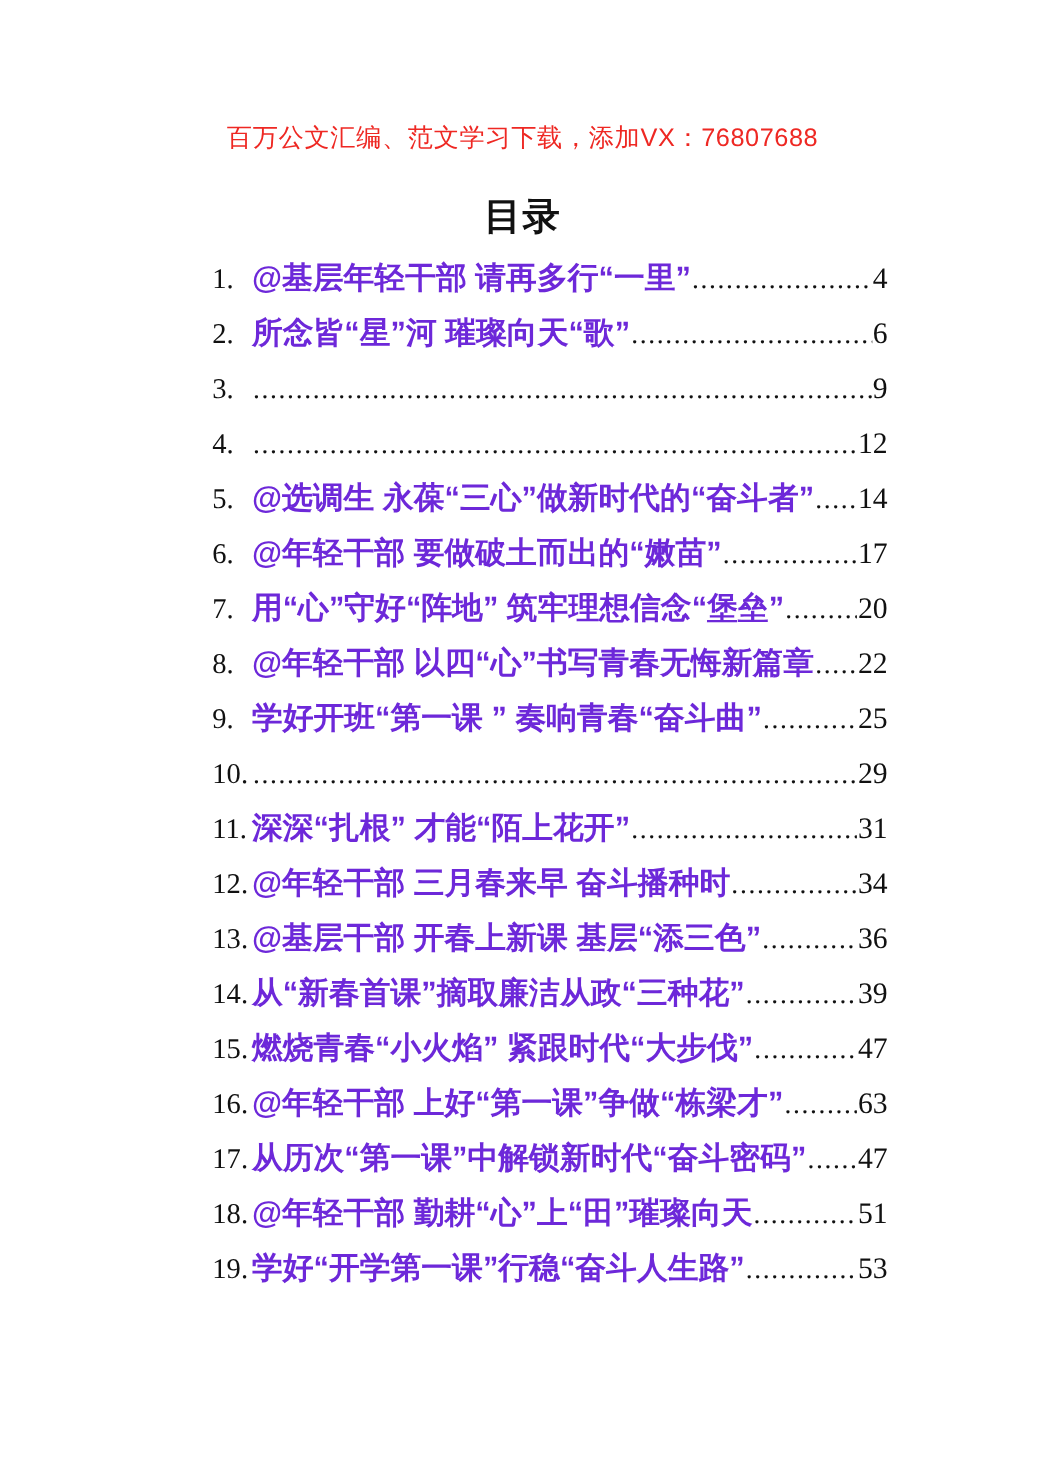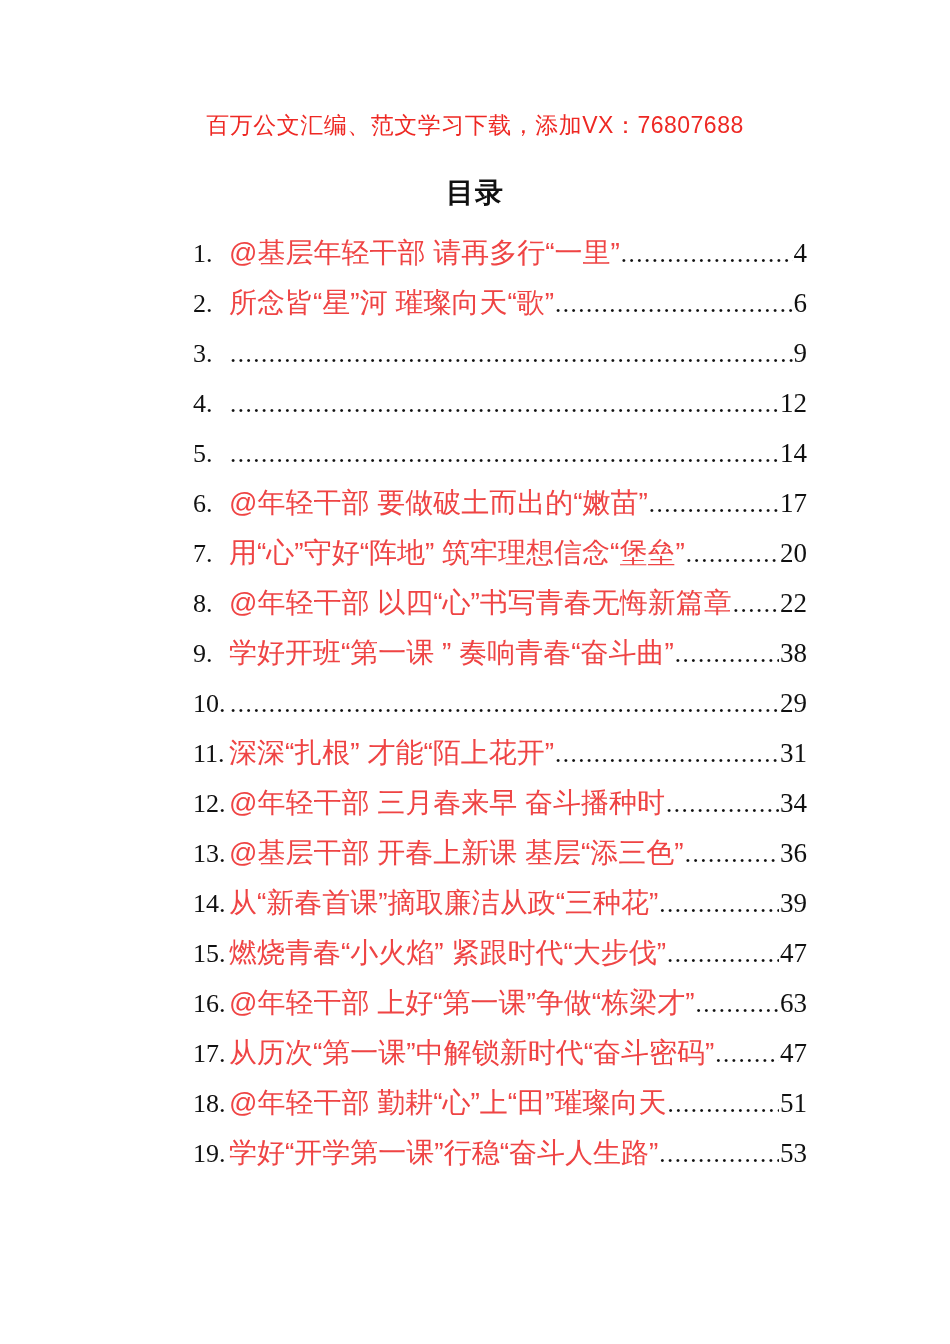--- a/index.html
+++ b/index.html
@@ -26,21 +26,21 @@
     font-family: "Liberation Sans", sans-serif;
     margin-top: 44px;
   }
   .toc-title {
     position: absolute;
     top: 174px;
     left: 0;
     right: 0;
     margin: 0;
     text-align: center;
-    font-size: 28px;
+    font-size: 34px;
     font-weight: 700;
     letter-spacing: 1px;
     color: #111111;
     font-family: "Liberation Sans", sans-serif;
   }
   .toc {
     position: absolute;
     top: 228px;
     left: 193px;
     width: 614px;
@@ -56,22 +56,23 @@
     flex: 0 0 36px;
     width: 36px;
     font-family: "Liberation Serif", serif;
     font-size: 26px;
     color: #111111;
   }
   .entry .title {
     flex: 0 0 auto;
     white-space: pre;
     font-size: 28px;
-    color: #ef4444;
-    font-family: "Liberation Sans", sans-serif;
+    color: #6d28d9;
+    font-family: "Liberation Sans", sans-serif;
+    font-weight: bold;
   }
   .entry .dots {
     flex: 1 1 0;
     min-width: 0;
     overflow: hidden;
     white-space: nowrap;
     font-family: "Liberation Serif", serif;
     font-size: 25px;
     letter-spacing: 1.5px;
     color: #111111;
@@ -110,20 +111,21 @@
       <span class="dots">........................................................................................................................</span>
       <span class="pagenum">9</span>
     </div>
     <div class="entry">
       <span class="num">4.</span>
       <span class="dots">........................................................................................................................</span>
       <span class="pagenum">12</span>
     </div>
     <div class="entry">
       <span class="num">5.</span>
+      <span class="title">@选调生 永葆“三心”做新时代的“奋斗者”</span>
       <span class="dots">........................................................................................................................</span>
       <span class="pagenum">14</span>
     </div>
     <div class="entry">
       <span class="num">6.</span>
       <span class="title">@年轻干部 要做破土而出的“嫩苗”</span>
       <span class="dots">........................................................................................................................</span>
       <span class="pagenum">17</span>
     </div>
     <div class="entry">
@@ -135,21 +137,21 @@
     <div class="entry">
       <span class="num">8.</span>
       <span class="title">@年轻干部 以四“心”书写青春无悔新篇章</span>
       <span class="dots">........................................................................................................................</span>
       <span class="pagenum">22</span>
     </div>
     <div class="entry">
       <span class="num">9.</span>
       <span class="title">学好开班“第一课 ” 奏响青春“奋斗曲”</span>
       <span class="dots">........................................................................................................................</span>
-      <span class="pagenum">38</span>
+      <span class="pagenum">25</span>
     </div>
     <div class="entry">
       <span class="num">10.</span>
       <span class="dots">........................................................................................................................</span>
       <span class="pagenum">29</span>
     </div>
     <div class="entry">
       <span class="num">11.</span>
       <span class="title">深深“扎根” 才能“陌上花开”</span>
       <span class="dots">........................................................................................................................</span>

